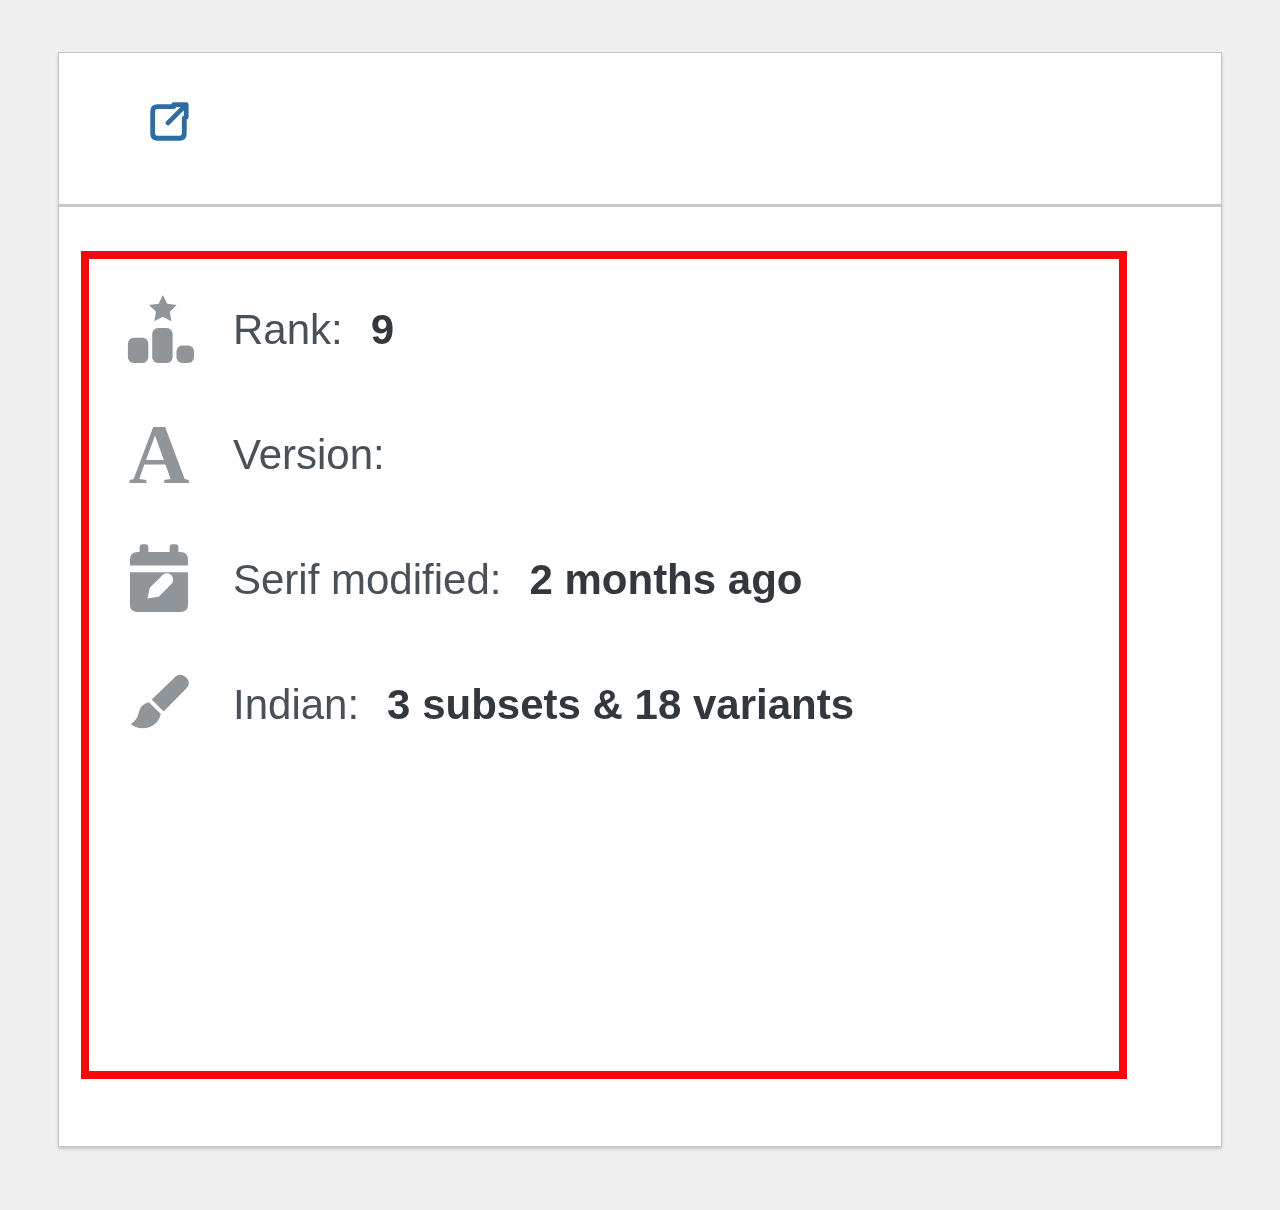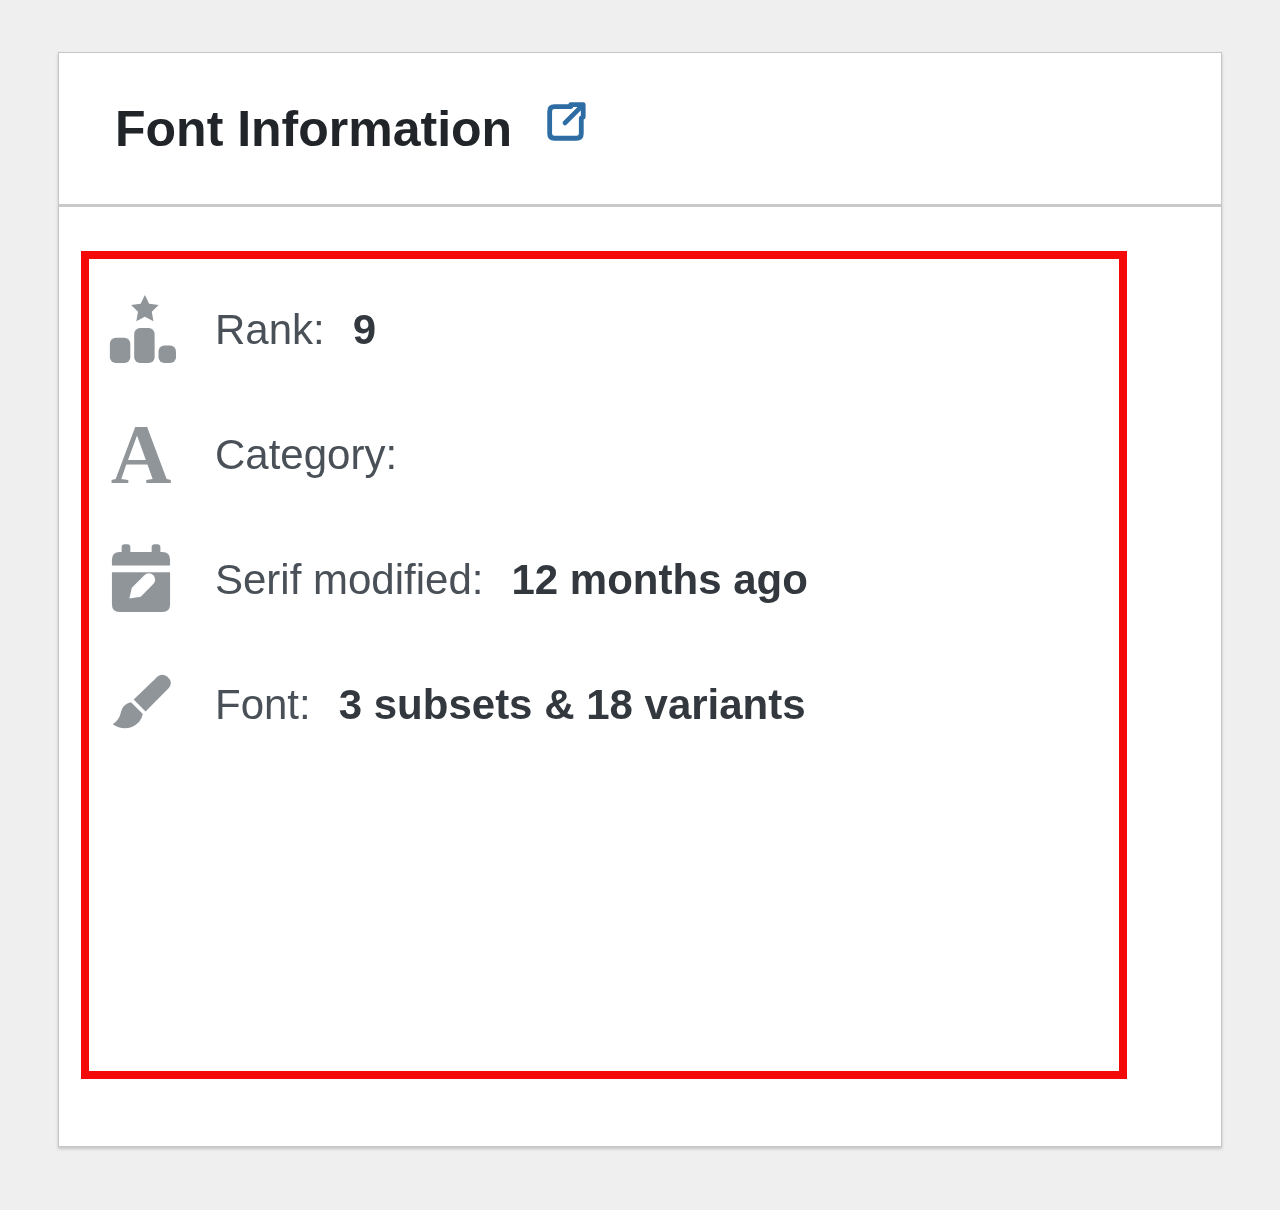--- a/index.html
+++ b/index.html
@@ -47,21 +47,21 @@
     margin-left: 30px;
     width: 46px; height: 46px;
     transform: translateY(-8px);
     display: inline-flex;
   }
   .card-body { padding: 44px 0 0 22px; }
   .highlight-box {
     width: 1046px;
     height: 828px;
     border: 8px solid var(--highlight-red);
-    padding: 8px 0 0 16px;
+    padding: 8px 0 0 34px;
     background: var(--card-bg);
   }
   .info-row {
     display: flex;
     align-items: center;
     min-height: 125px;
   }
   .info-row.designers { min-height: 177px; }
   .icon-box {
     width: 72px; min-width: 72px;
@@ -95,21 +95,20 @@
   svg .g-fill { fill: var(--icon-gray); }
   svg .g-stroke { stroke: var(--icon-gray); fill: none; }
   svg .b-stroke { stroke: var(--link-blue); fill: none; }
 </style>
 </head>
 <body>
 
 <div class="card">
 
   <div class="card-header">
-    <h1 class="title">Font Information</h1>
     <span class="ext-icon">
       <svg viewBox="0 0 48 48" width="46" height="46">
         <path class="b-stroke" stroke-width="5" stroke-linecap="round" d="M30 9 H13 Q8 9 8 14 V37 Q8 42 13 42 H36 Q41 42 41 37 V21"></path>
         <path class="b-stroke" stroke-width="5" stroke-linecap="round" d="M24 26 L42 8"></path>
         <path class="b-stroke" stroke-width="5" stroke-linecap="round" stroke-linejoin="round" d="M30 7 H43 V20"></path>
       </svg>
     </span>
   </div>
 
   <div class="card-body">
@@ -125,45 +124,45 @@
           </svg>
         </span>
         <span class="label">Rank:</span>
         <span class="value">9</span>
       </div>
 
       <div class="info-row">
         <span class="icon-box">
           <span class="serif-a">A</span>
         </span>
-        <span class="label">Category:</span>
+        <span class="label">Version:</span>
       </div>
 
 
       <div class="info-row">
         <span class="icon-box">
           <svg viewBox="0 0 64 74" width="62" height="72">
             <rect class="g-fill" x="12" y="0" width="9" height="18" rx="3"></rect>
             <rect class="g-fill" x="43" y="0" width="9" height="18" rx="3"></rect>
             <path class="g-fill" d="M2 16 Q2 8 10 8 H54 Q62 8 62 16 V22 H2 Z"></path>
             <path class="g-fill" d="M2 29 H62 V62 Q62 70 54 70 H10 Q2 70 2 62 Z"></path>
             <path d="M20 56 l2.5 -11 13 -13 a6.5 6.5 0 0 1 9.2 9.2 l-13 13 Z" fill="#ffffff"></path>
           </svg>
         </span>
         <span class="label">Serif modified:</span>
-        <span class="value">12 months ago</span>
+        <span class="value">2 months ago</span>
       </div>
 
       <div class="info-row">
         <span class="icon-box">
           <svg viewBox="0 0 68 68" width="62" height="62">
             <path class="g-fill" d="M63 3 q-7 -5 -13 2 L26 28 l13 13 L64 16 q6 -7 -1 -13 z"></path>
             <path class="g-fill" d="M23 31 q-9 2 -11 11 q-2 9 -9 13 q10 7 21 3 q10 -4 12 -14 z"></path>
           </svg>
         </span>
-        <span class="label">Font:</span>
+        <span class="label">Indian:</span>
         <span class="value">3 subsets &amp; 18 variants</span>
       </div>
 
 
     </div>
   </div>
 </div>
 
 </body></html>

